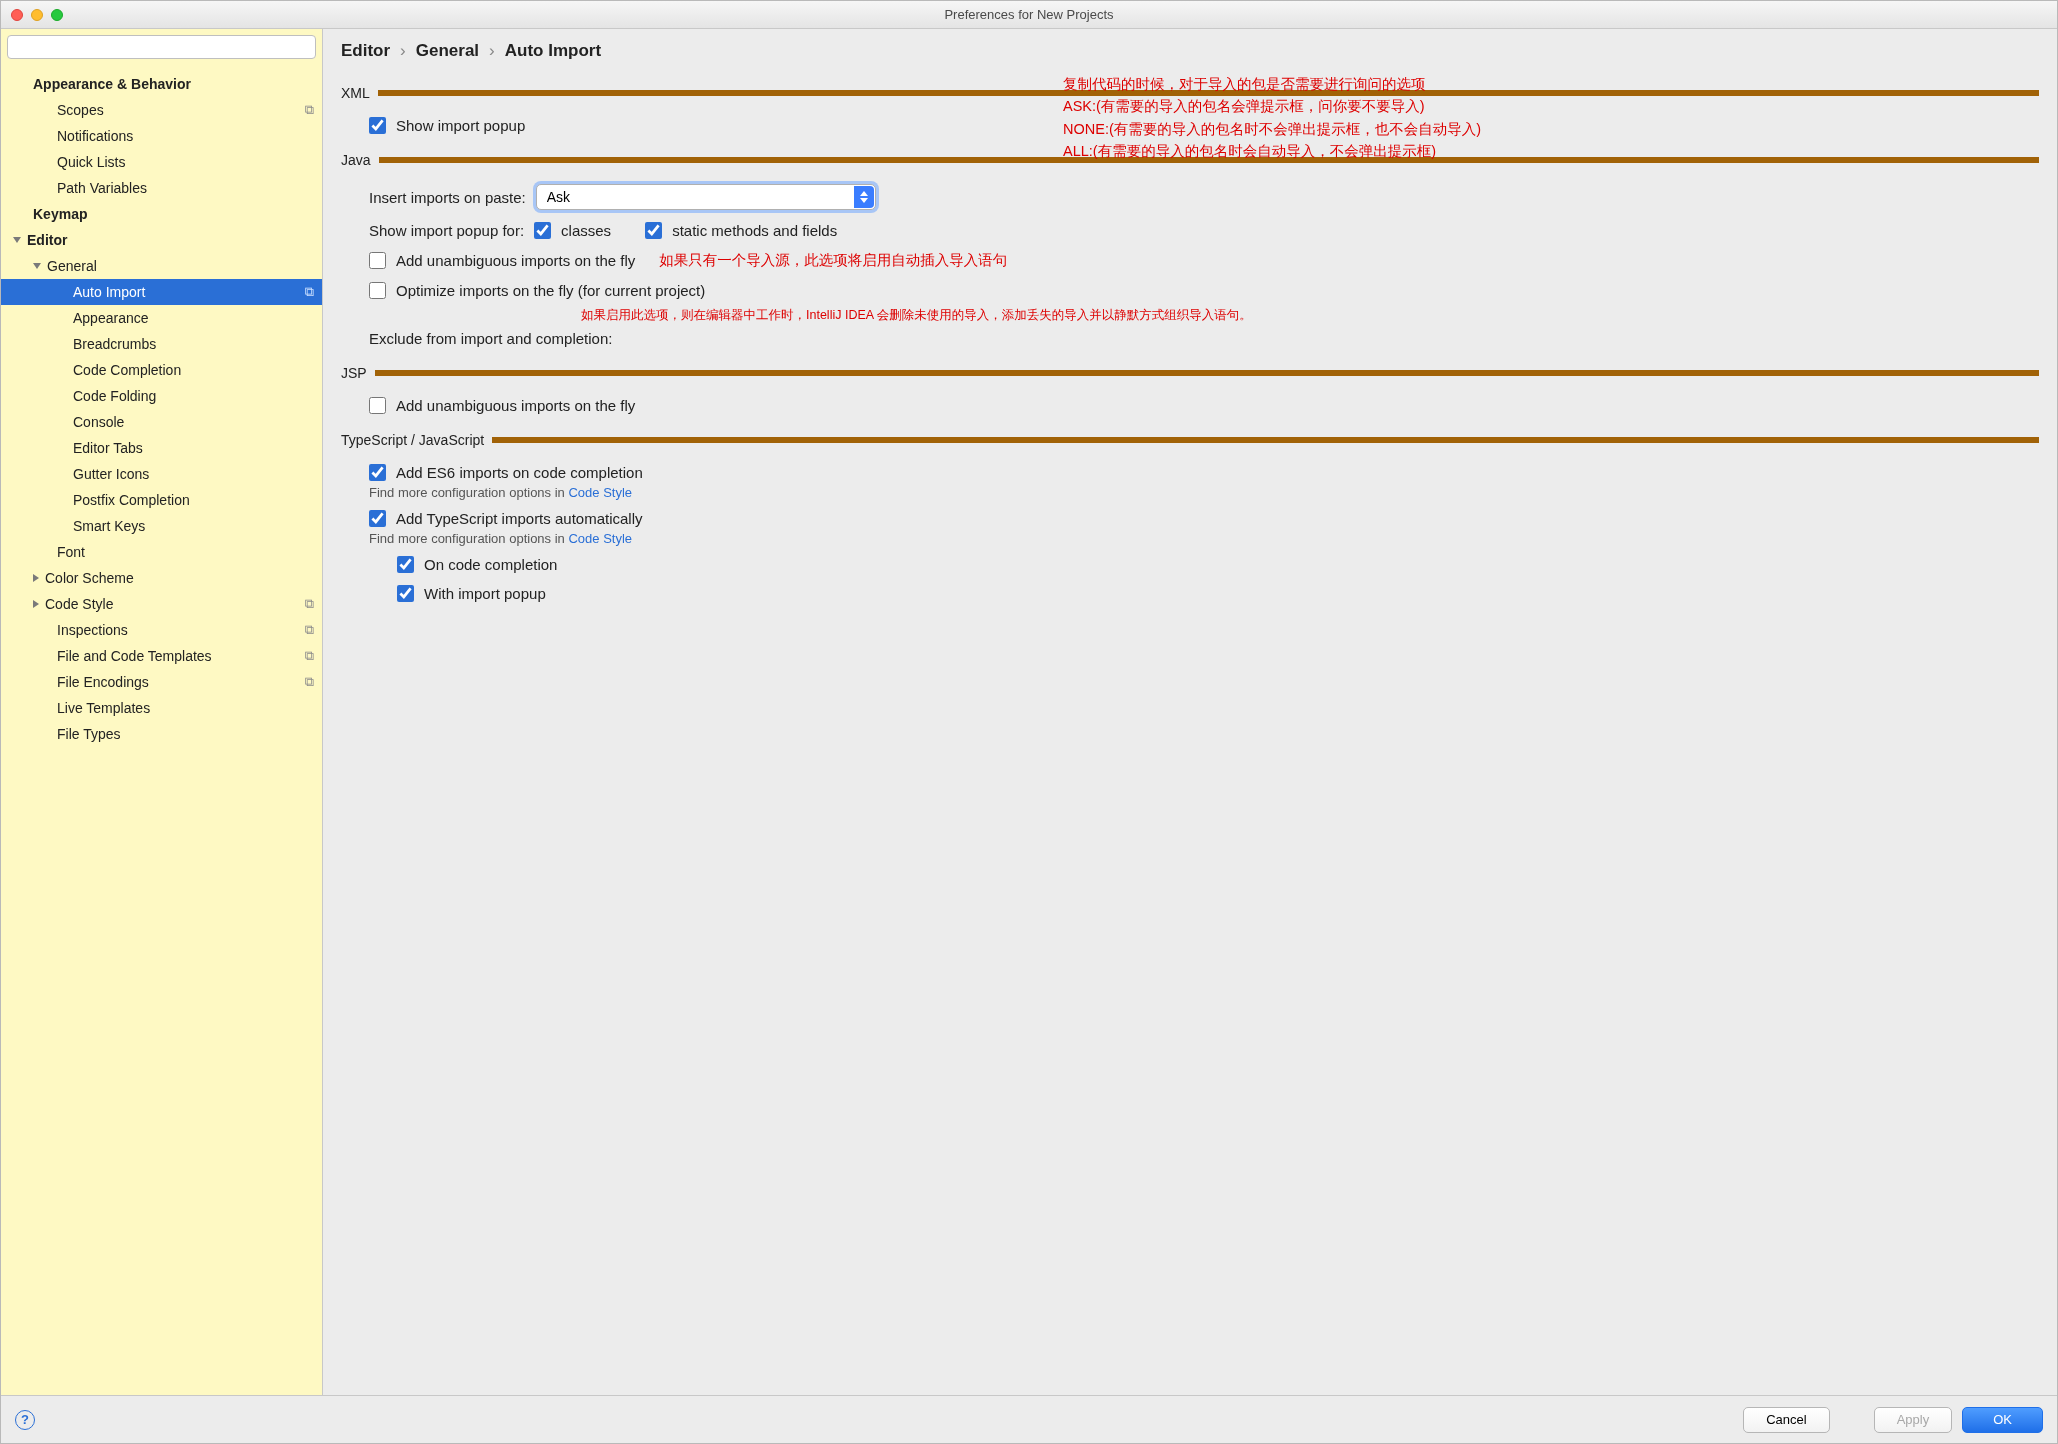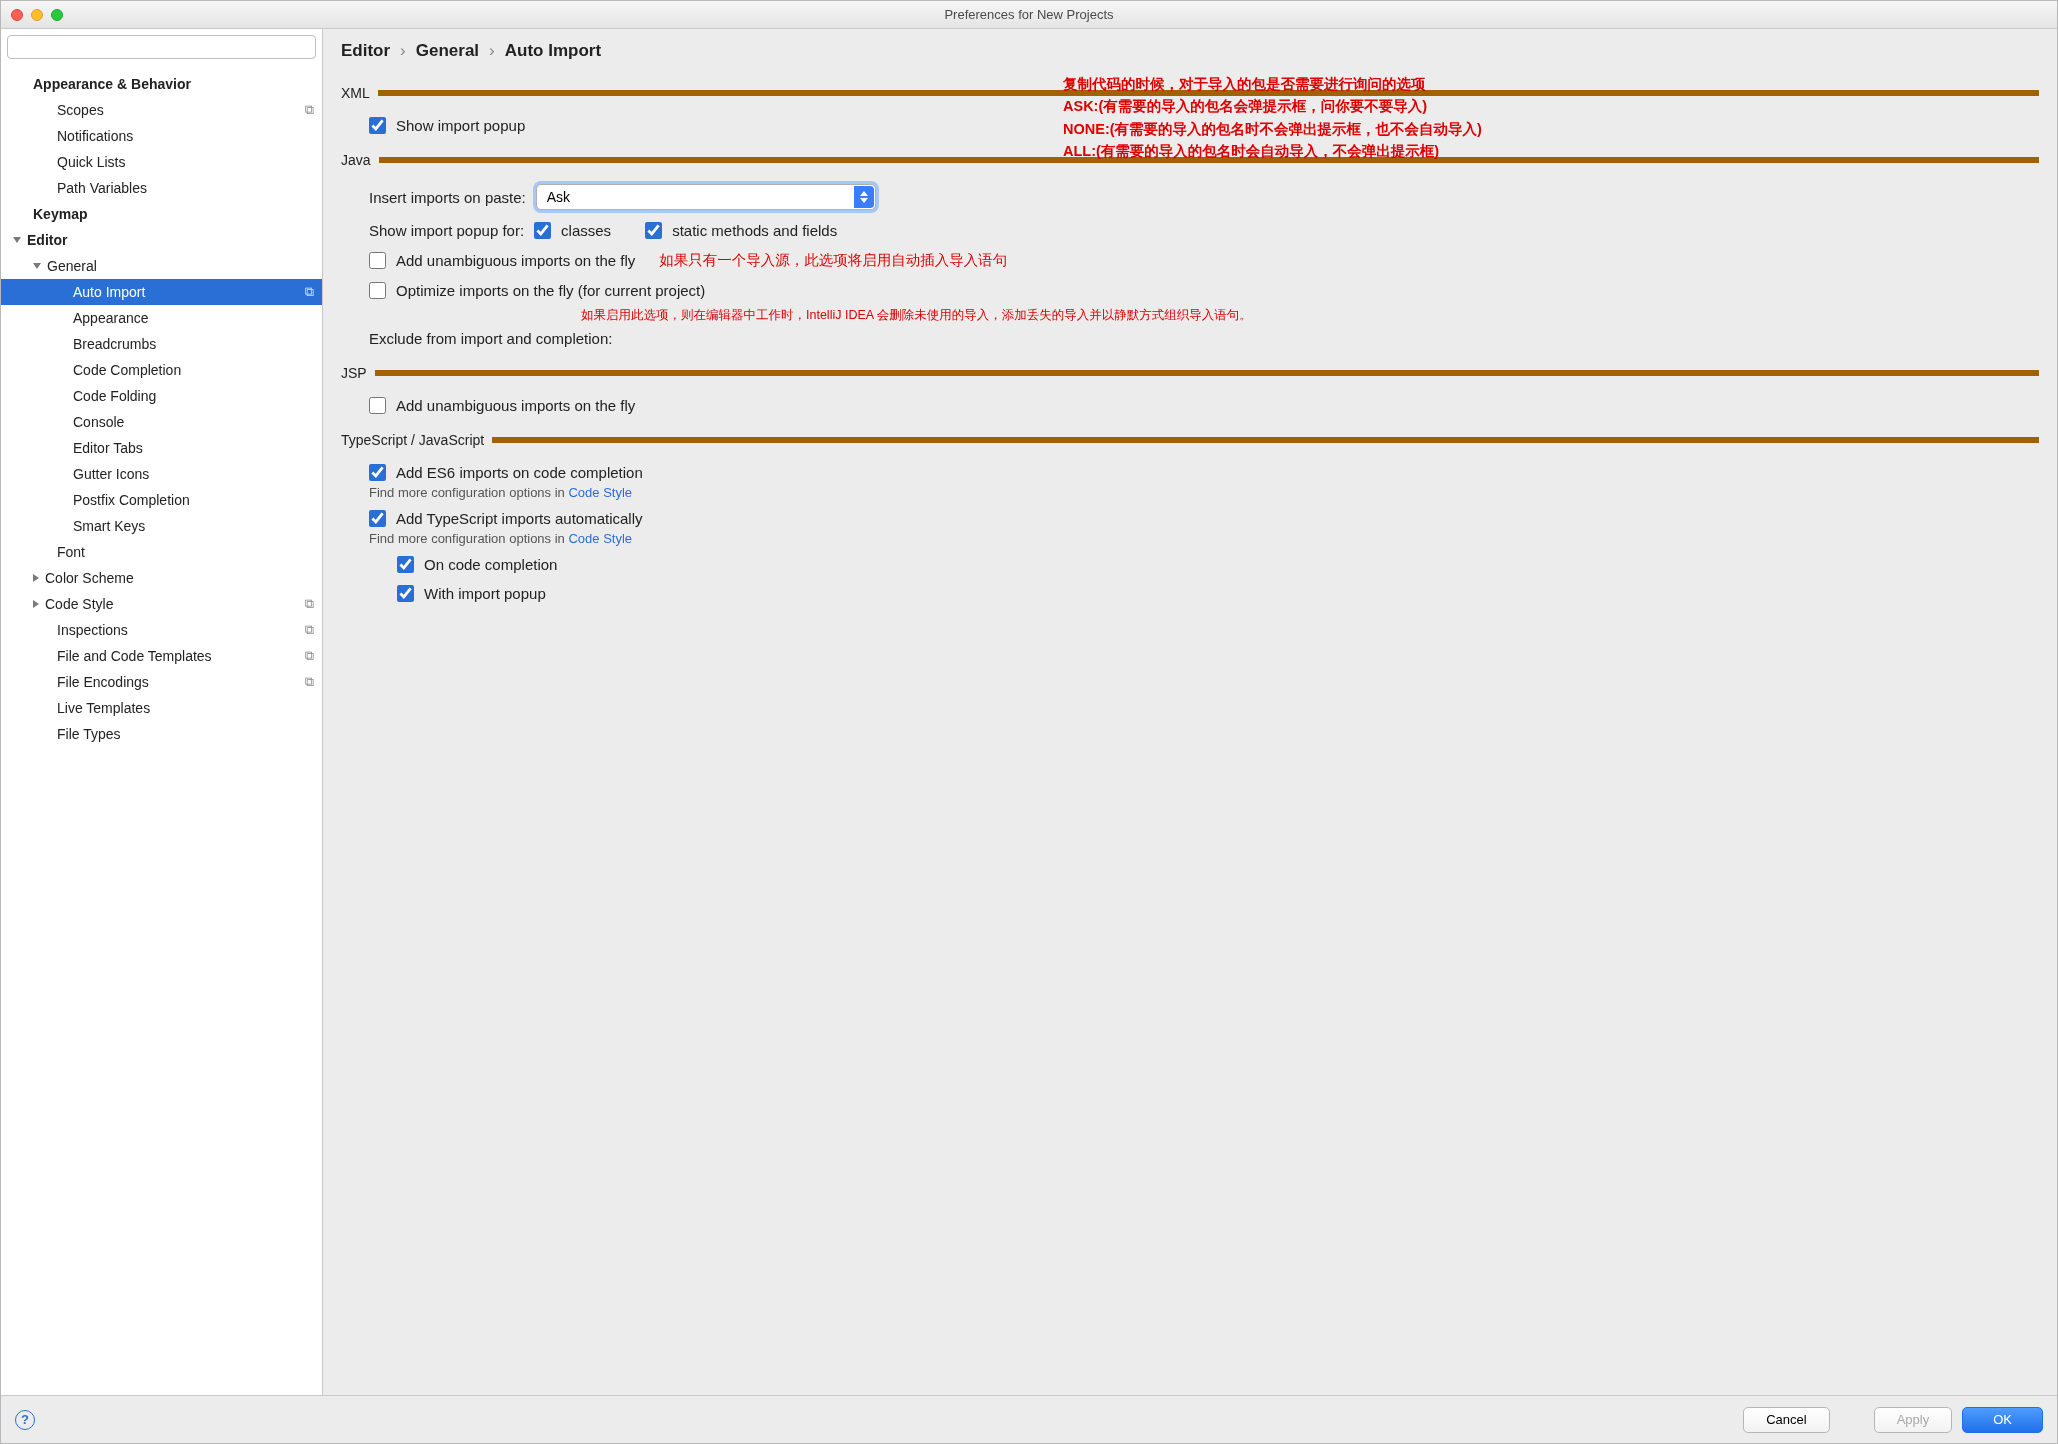--- a/index.html
+++ b/index.html
@@ -34,21 +34,21 @@
     position: absolute; left: 0; right: 0; text-align: center;
     font-size: 13px; color: #4a4a4a; font-weight: 400;
   }
   .body {
     flex: 1; display: flex; min-height: 0;
   }
   .sidebar {
     width: 322px; flex-shrink: 0;
     display: flex; flex-direction: column;
     border-right: 1px solid #c8c8c8;
-    background: #ffffff;
+    background: #fef9c3;
   }
   .searchwrap { padding: 6px; border-bottom: none; }
   .search {
     width: 100%; height: 24px;
     border: 1px solid #bfbfbf; border-radius: 4px;
     background: #fff; padding: 0 6px 0 24px;
     font-size: 13px;
     position: relative;
   }
   .searchbox { position: relative; }
@@ -128,21 +128,21 @@
     display: flex; flex-direction: column; align-items: center; justify-content: center;
     pointer-events: none;
   }
   .select-caret::before, .select-caret::after {
     content: ""; width: 0; height: 0; border-style: solid;
   }
   .select-caret::before { border-width: 0 4px 5px 4px; border-color: transparent transparent #fff transparent; margin-bottom: 2px; }
   .select-caret::after { border-width: 5px 4px 0 4px; border-color: #fff transparent transparent transparent; }
 
   .annotation-block {
-    position: absolute; color: #dd0000; font-size: 14.5px; line-height: 1.55; font-weight: bold;
+    position: absolute; color: #dd0000; font-size: 14.5px; line-height: 1.55;
   }
   .annot1 { left: 740px; top: 8px; width: 560px; }
   .annot-inline { color: #dd0000; font-size: 14.5px; margin-left: 14px; }
   .annot2-below {
     color: #dd0000; font-size: 12.5px; padding-left: 240px; margin-top: 2px;
   }
   .section-label { font-size: 15px; padding: 6px 0 6px 28px; }
   .table-wrap {
     margin: 6px 0 0 28px; width: 540px;
     border: 1px solid #bdbdbd; background: #fff;

